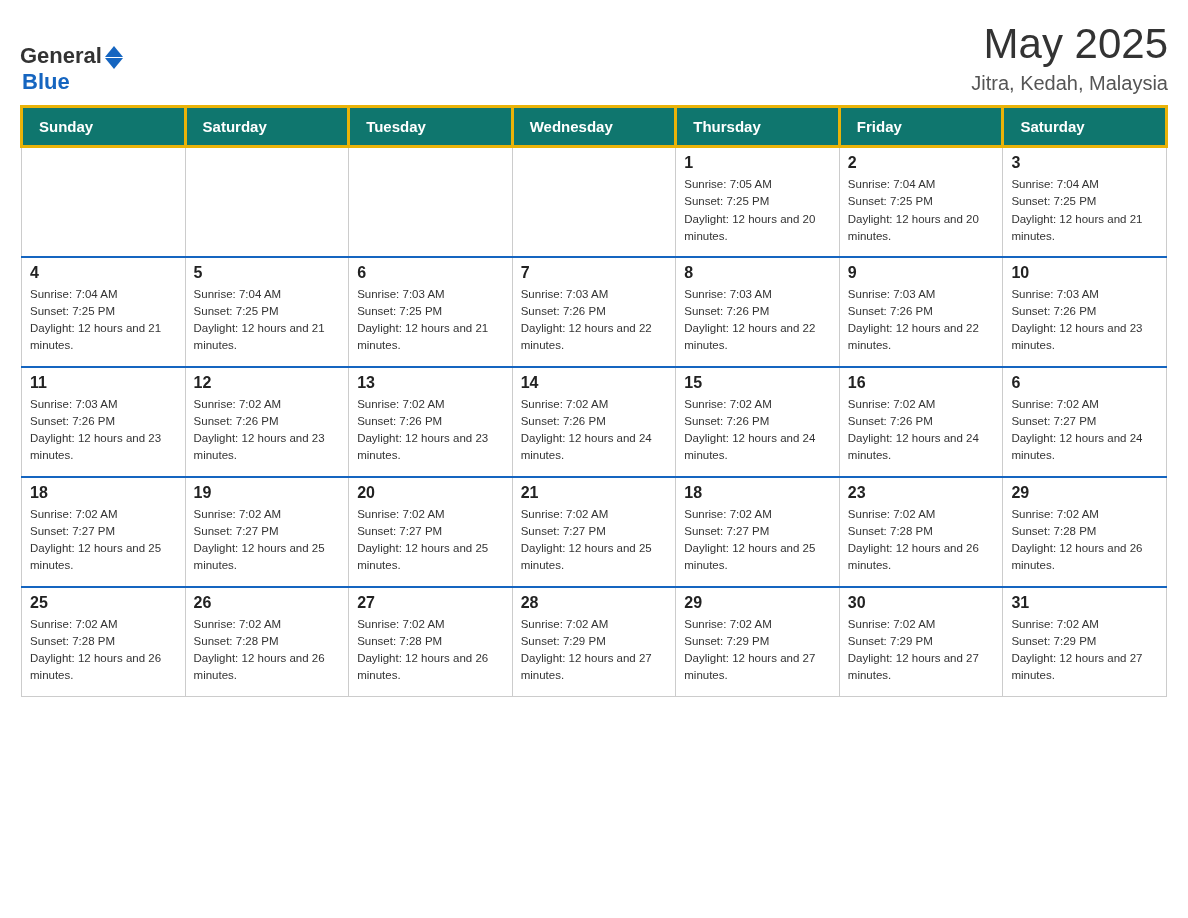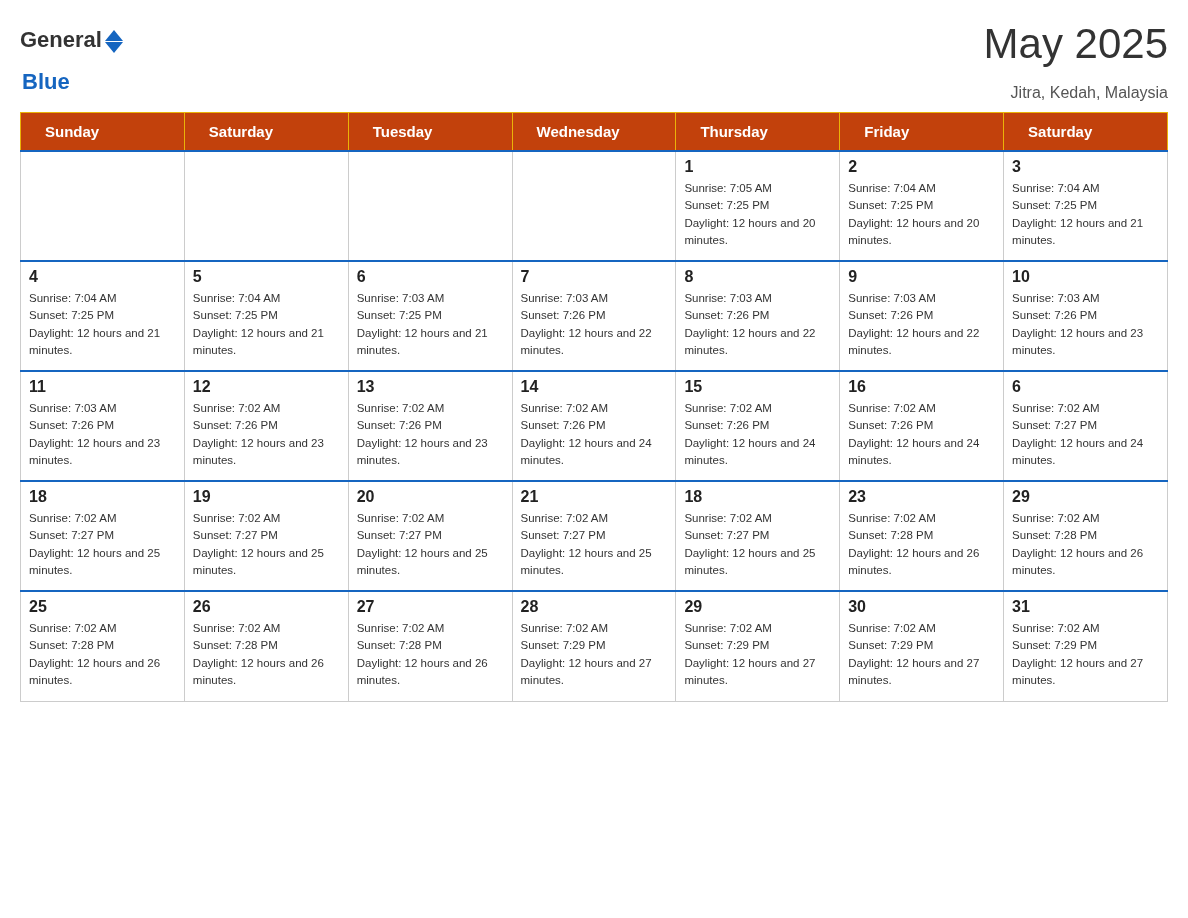--- a/index.html
+++ b/index.html
@@ -6,21 +6,21 @@
     body {
       font-family: Arial, sans-serif;
       background: #fff;
       padding: 20px;
       width: 1188px;
       min-height: 918px;
     }
     .header {
       display: flex;
       justify-content: space-between;
-      align-items: center;
+      align-items: flex-end;
       margin-bottom: 10px;
     }
     .logo {
       display: flex;
       align-items: center;
       gap: 4px;
     }
     .logo-text-general {
       font-size: 22px;
       font-weight: bold;
@@ -33,37 +33,37 @@
     }
     .title-area {
       text-align: right;
     }
     .month-year {
       font-size: 42px;
       font-weight: normal;
       color: #333;
     }
     .location {
-      font-size: 16px;
+      font-size: 20px;
       color: #555;
-      margin-top: 16px;
+      margin-top: 4px;
     }
     .calendar {
       width: 100%;
       border-collapse: collapse;
       margin-top: 10px;
     }
     .calendar th {
-      background-color: #c2410c;
+      background-color: #0f766e;
       color: #fff;
       font-size: 15px;
       font-weight: bold;
-      padding: 10px 24px;
+      padding: 10px 16px;
       text-align: left;
-      border: 1px solid #eab308;
+      border: 3px solid #eab308;
     }
     .calendar td {
       border: 1px solid #ccc;
       vertical-align: top;
       padding: 6px 8px;
       width: 14.28%;
       height: 110px;
     }
     .day-number {
       font-size: 16px;
@@ -89,21 +89,21 @@
 <div class="header">
   <div class="logo">
     <div style="display:flex; flex-direction:column; align-items:flex-start;">
       <div style="display:flex; align-items:center;">
         <span class="logo-text-general">General</span>
         <div style="display:flex; flex-direction:column; align-items:center; margin-left:3px; margin-top:2px;">
           <div style="width:0; height:0; border-left:9px solid transparent; border-right:9px solid transparent; border-bottom:11px solid #1565c0; margin-bottom:1px;"></div>
           <div style="width:0; height:0; border-left:9px solid transparent; border-right:9px solid transparent; border-top:11px solid #1565c0;"></div>
         </div>
       </div>
-      <span class="logo-text-blue" style="margin-left: 2px; margin-top: 16px;">Blue</span>
+      <span class="logo-text-blue" style="margin-left: 2px;">Blue</span>
     </div>
   </div>
   <div class="title-area">
     <div class="month-year">May 2025</div>
     <div class="location">Jitra, Kedah, Malaysia</div>
   </div>
 </div>
 
 <table class="calendar">
   <thead>

